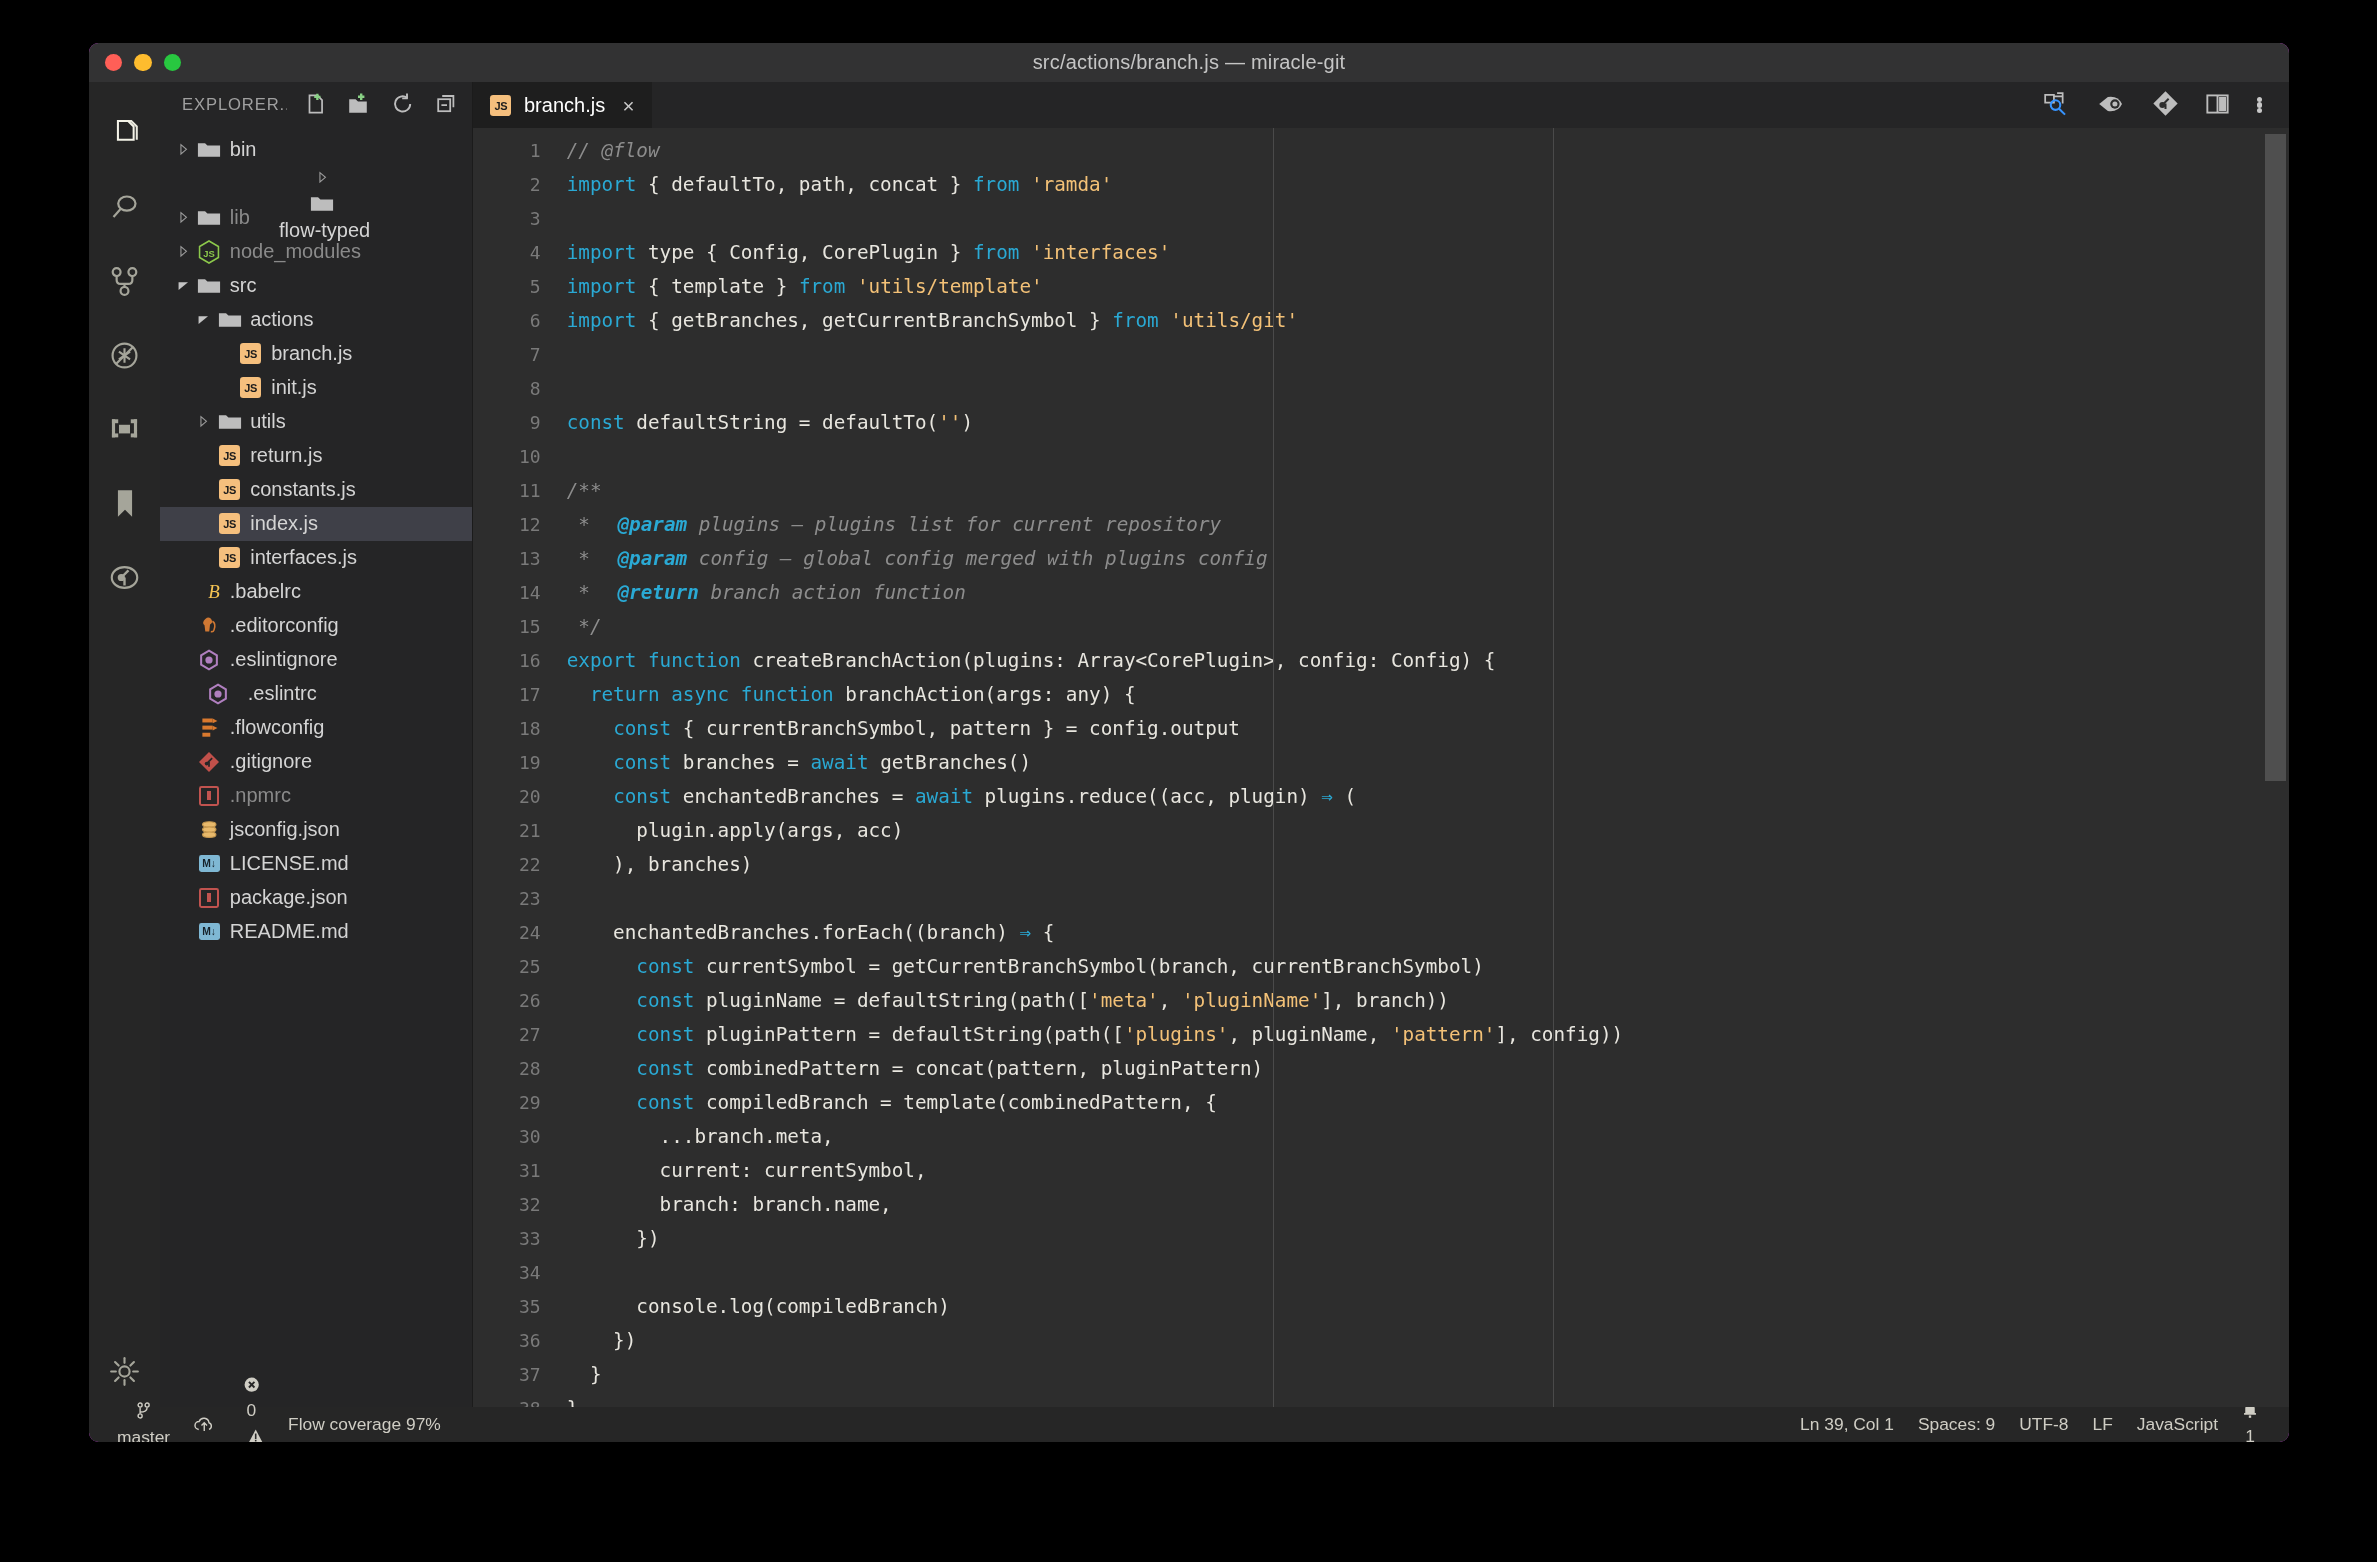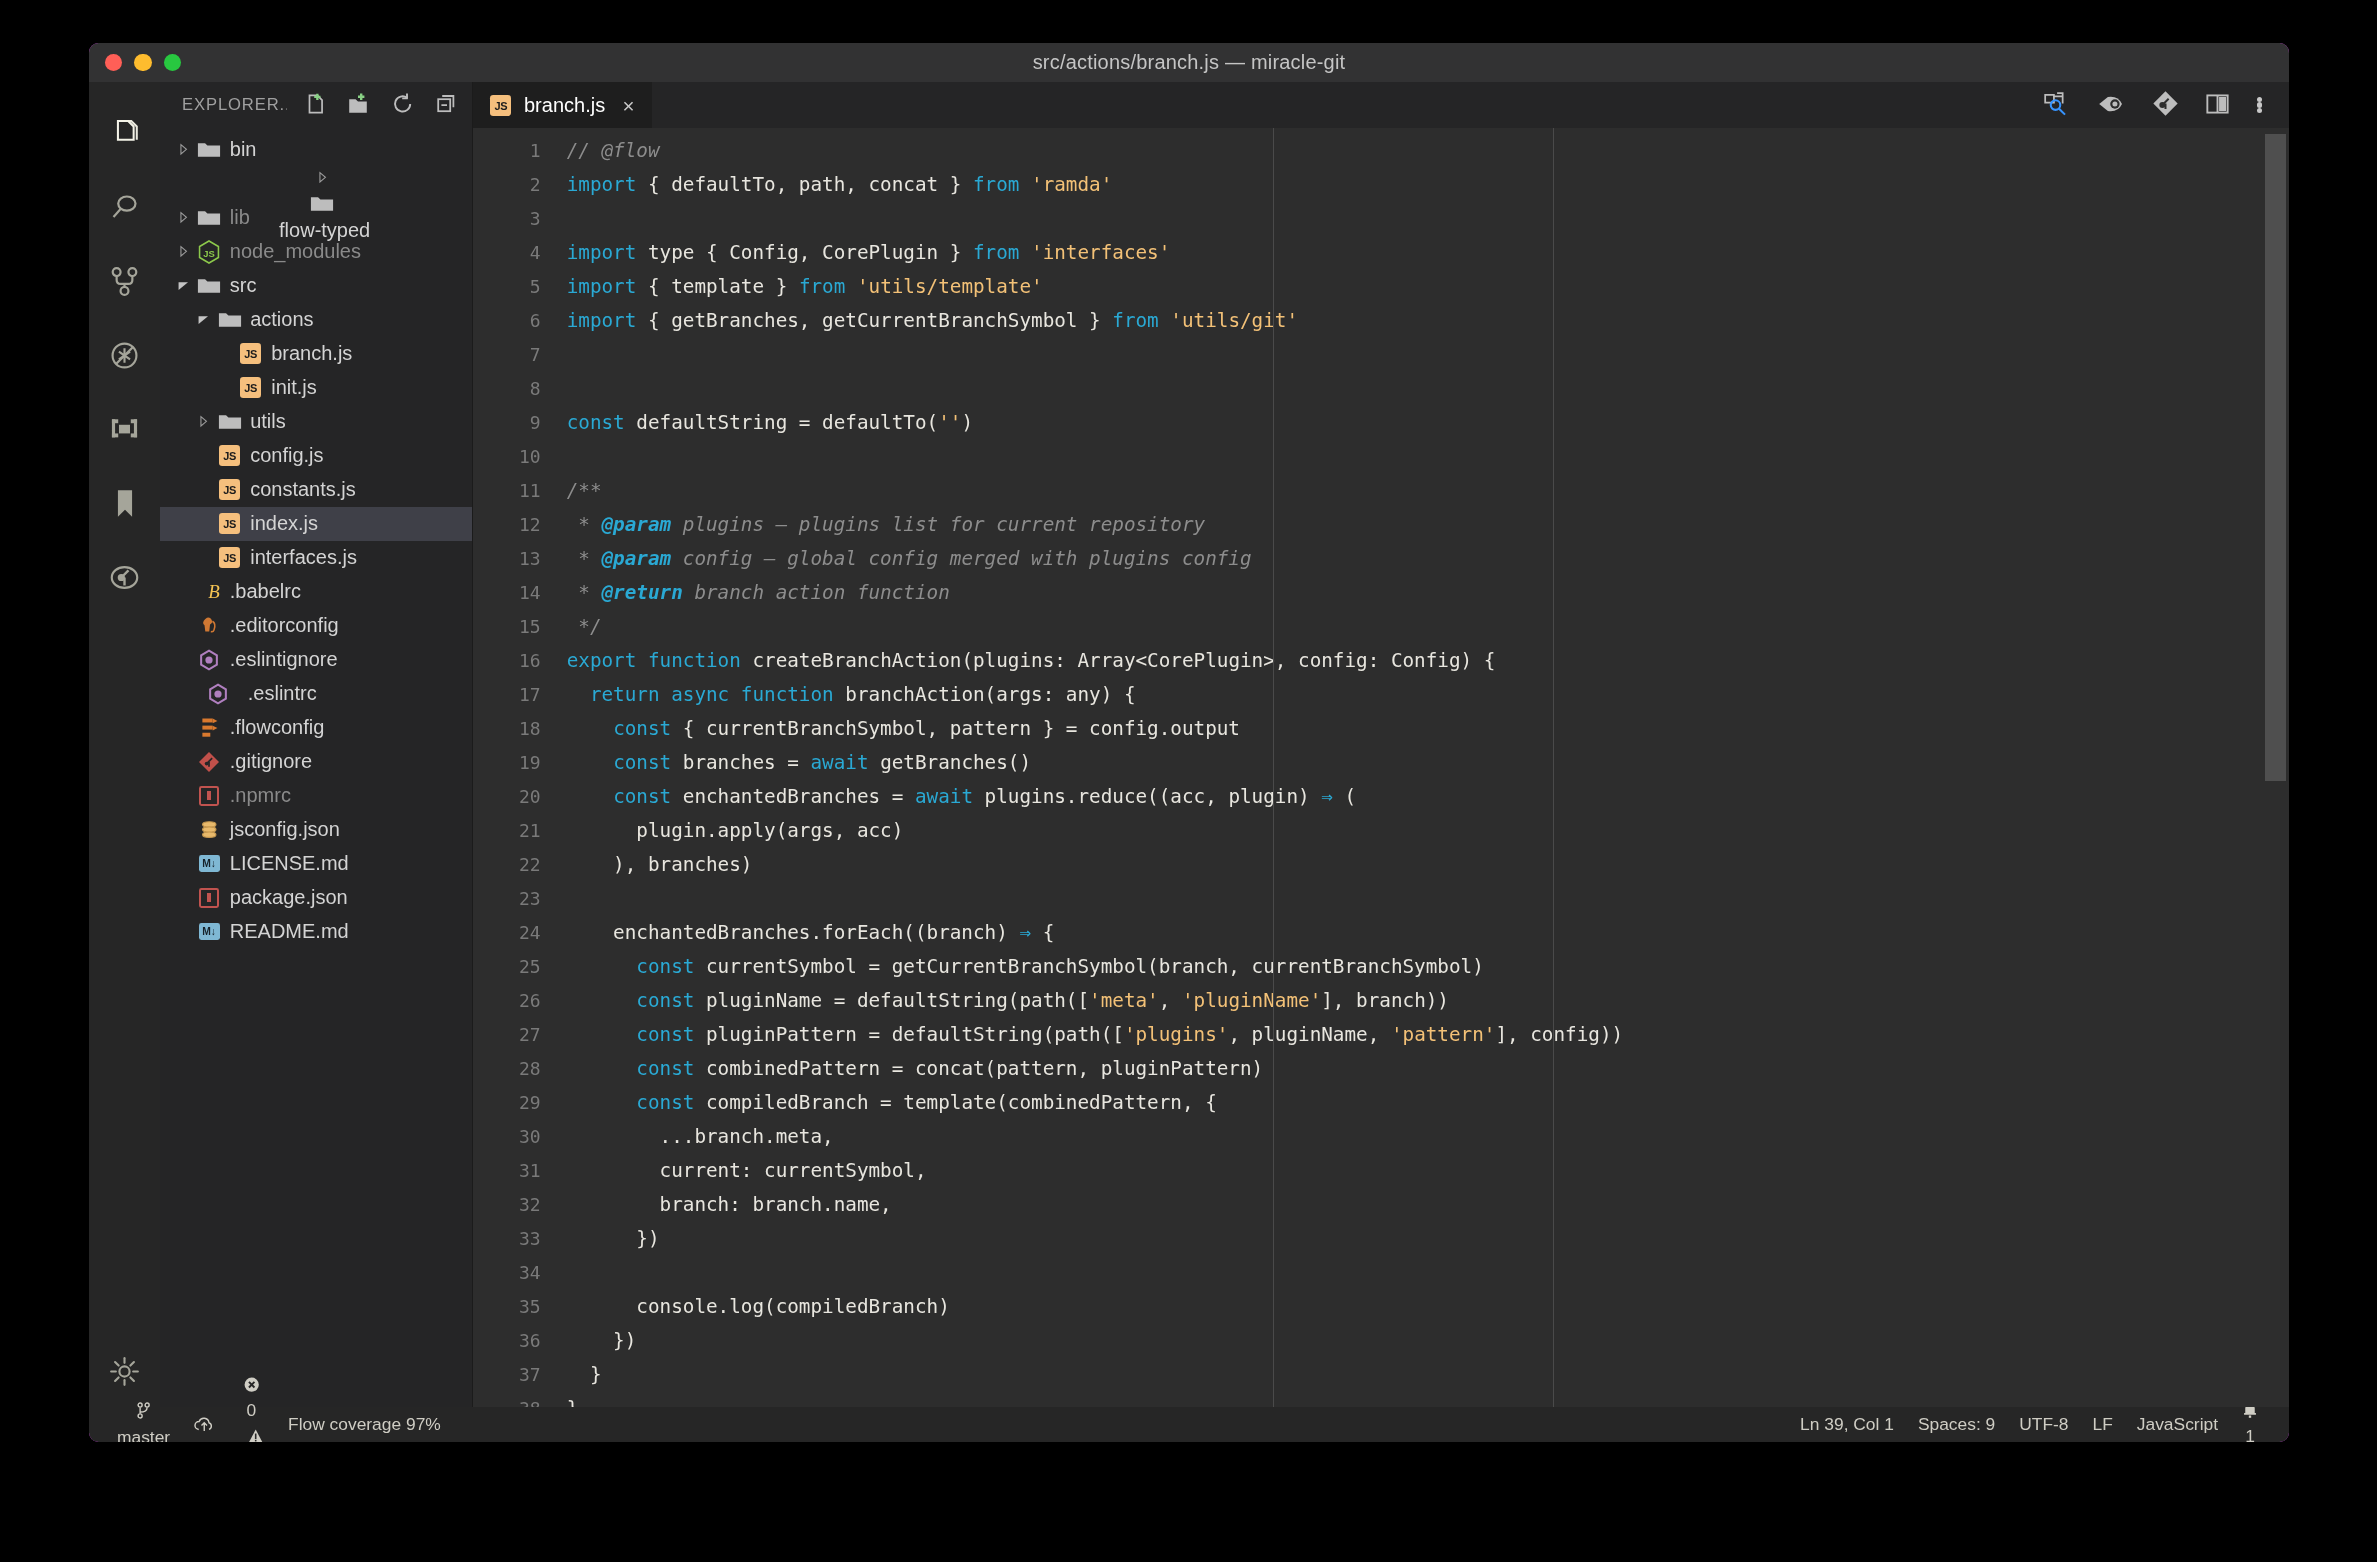--- a/index.html
+++ b/index.html
@@ -144,21 +144,21 @@
   .cline { display: flex; height: 34px; }
   .lnum {
     width: 85px; flex: 0 0 85px; text-align: right;
     color: #7a7a7a; padding-right: 17.4px; font-size: 18px;
     user-select: none;
   }
   .ctext { color: #e8e6df; padding-left: 8.7px; }
   .kw  { color: #2aa9d4; }
   .str { color: #f3c177; }
   .cm  { color: #8d8d8d; font-style: italic; }
-  .jd  { color: #2aa9d4; font-style: italic; font-weight: bold; }
+  .jd  { color: #2aa9d4; font-style: italic; font-weight: bold; margin-left: 16px; }
   .arw { color: #2aa9d4; }
   .ruler { position: absolute; top: 0; bottom: 0; width: 0.8px; background: #4a4a4a; }
   #vscroll {
     position: absolute; right: 3.2px; width: 21px;
     background: #4f4f4f; border-radius: 0;
   }
   
   #statusbar {
     height: 35px; flex: 0 0 35px;
     background: #262626;
@@ -446,21 +446,21 @@
                 <path d="M1 4 h9 l3 3 h16 v14 h-28 z" fill="#bdbdbd"></path>
               </svg>
             </span>
             <span class="lbl">utils</span>
           </div>
           <div class="row" style="padding-left: 33px;">
             <span class="twisty"></span>
             <span class="ficon">
               <span class="js-badge">JS</span>
             </span>
-            <span class="lbl">config.js</span>
+            <span class="lbl">return.js</span>
           </div>
           <div class="row" style="padding-left: 33px;">
             <span class="twisty"></span>
             <span class="ficon">
               <span class="js-badge">JS</span>
             </span>
             <span class="lbl">constants.js</span>
           </div>
           <div class="row sel" style="padding-left: 33px;">
             <span class="twisty"></span>

